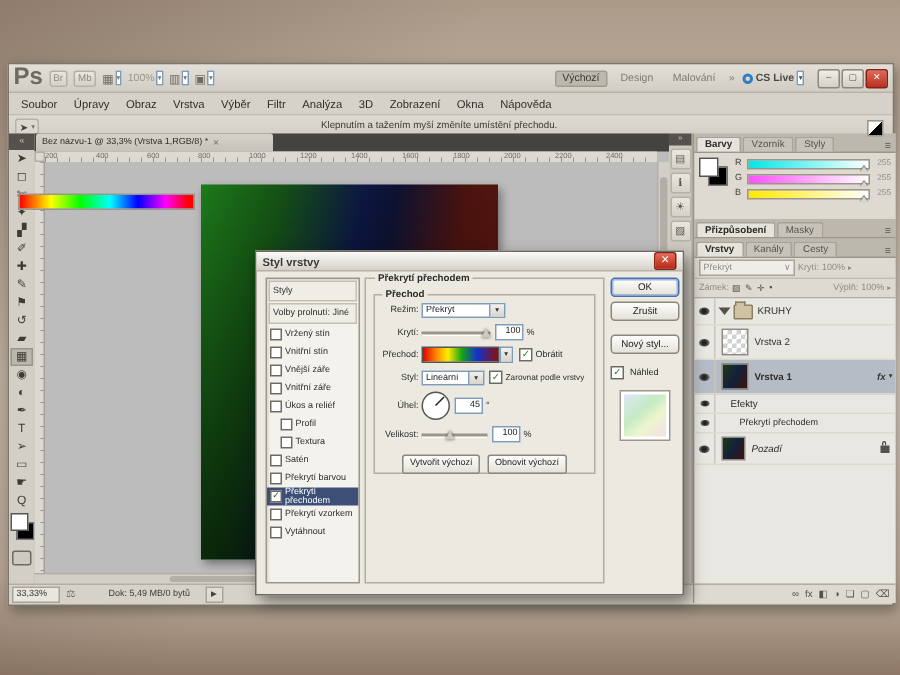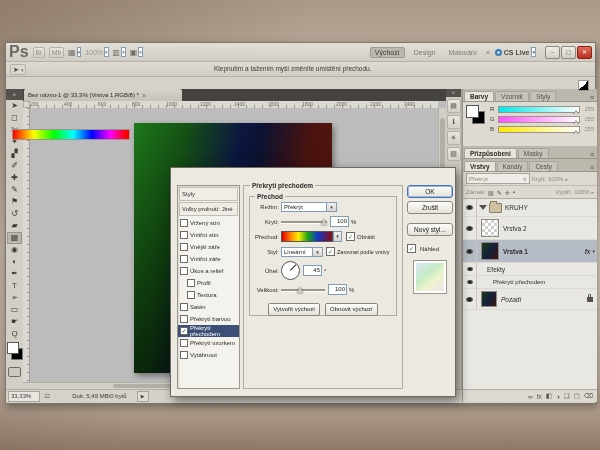--- a/index.html
+++ b/index.html
@@ -245,20 +245,44 @@
         <span class="dd" style="font-size:5px;">▾</span>
       </span>
       <span id="winctl">
         <span class="wc">–</span>
         <span class="wc">▢</span>
         <span class="wc close">✕</span>
       </span>
     </span>
   </div>
 
+  <div id="menubar">
+
+      <span class="menu-item">Soubor</span>
+
+      <span class="menu-item">Úpravy</span>
+
+      <span class="menu-item">Obraz</span>
+
+      <span class="menu-item">Vrstva</span>
+
+      <span class="menu-item">Výběr</span>
+
+      <span class="menu-item">Filtr</span>
+
+      <span class="menu-item">Analýza</span>
+
+      <span class="menu-item">3D</span>
+
+      <span class="menu-item">Zobrazení</span>
+
+      <span class="menu-item">Okna</span>
+
+      <span class="menu-item">Nápověda</span>
+    </div>
 
   <div id="optionsbar">
     <span id="toolpreset">
       <span>➤</span>
       <span style="font-size:5px;color:#777;">▾</span>
     </span>
     <span id="opt-hint">Klepnutím a tažením myší změníte umístění přechodu.</span>
   </div>
 
   <div id="toolbox">
@@ -564,20 +588,24 @@
         <span class="lfico">⌫</span>
       </div>
   </div>
 
   <div id="cp-ramp" style="position:absolute;left:6px;top:86px;width:116px;height:9px;"></div>
 </div>
 
 <div id="cp-bw"></div>
 
 <div id="dialog">
+  <div id="dlg-title">
+    <span class="t">Styl vrstvy</span>
+    <span id="dlg-close">✕</span>
+  </div>
 
   <div id="dlg-list">
 
       <div class="style-item plain">
 
         <span>Styly</span>
       </div>
 
       <div class="style-item plain">
 

